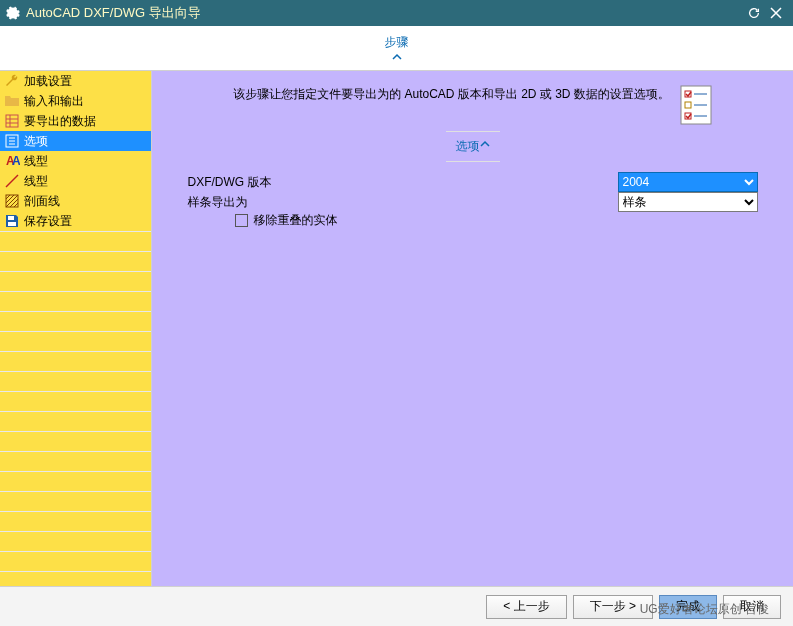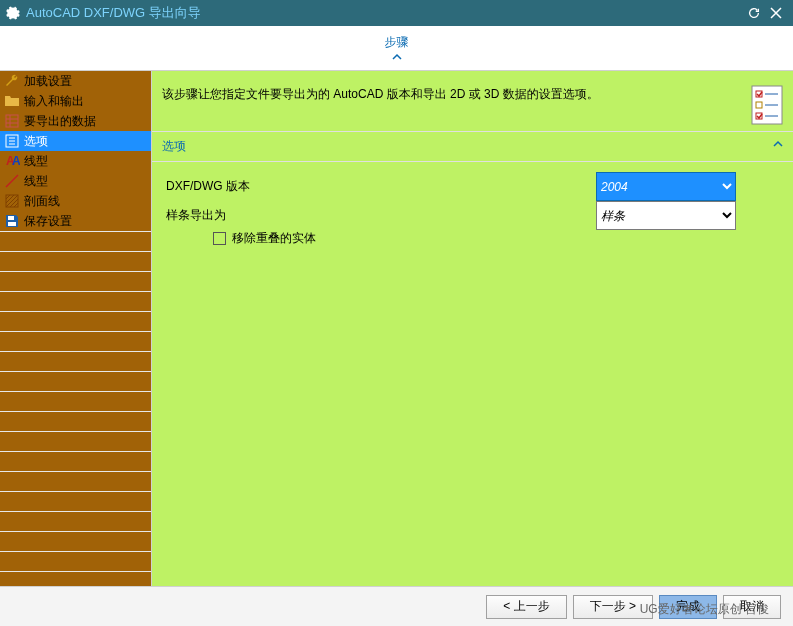--- a/index.html
+++ b/index.html
@@ -1,46 +1,46 @@
 <!DOCTYPE html>
 <html><head>
   <meta charset="utf-8">
   <style>
     * { margin: 0; padding: 0; box-sizing: border-box; font-family: "Microsoft YaHei", "SimSun", sans-serif; font-size: 12px; }
     body { background: #ffffff; width: 793px; height: 626px; overflow: hidden; display: flex; flex-direction: column; }
     
-    .titlebar { background: #2d6a7a; color: #7dd3fc; height: 26px; display: flex; align-items: center; padding: 0 6px; }
+    .titlebar { background: #2d6a7a; color: #fef9c3; height: 26px; display: flex; align-items: center; padding: 0 6px; }
     .titlebar .gear { width: 14px; height: 14px; margin-right: 6px; }
     .titlebar .title { flex: 1; font-size: 13px; }
     .titlebar .win-btn { width: 22px; height: 22px; display: flex; align-items: center; justify-content: center; cursor: pointer; }
     
     .section-header { color: #0b6bb2; padding: 8px 10px 4px; display: flex; align-items: center; justify-content: space-between; border-bottom: 1px solid transparent; flex-direction: column; }
     .section-header .chev { color: #0b6bb2; cursor: pointer; }
     
     .body-area { flex: 1; display: flex; border-top: 1px solid #d0d0d0; overflow: hidden; }
     
-    .sidebar { width: 152px; border-right: 1px solid #d0d0d0; overflow-y: auto; background: #a16207; }
+    .sidebar { width: 152px; border-right: 1px solid #d0d0d0; overflow-y: auto; background: #fde047; }
     .side-item { height: 20px; display: flex; align-items: center; padding: 0 4px; cursor: pointer; gap: 4px; }
     .side-item.selected { background: #1e90ff; color: #ffffff; }
     .side-icon { width: 16px; height: 16px; display: inline-flex; align-items: center; justify-content: center; flex-shrink: 0; }
     .blank-row { height: 20px; border-top: 1px solid #e8e8e8; }
     
-    .main { flex: 1; display: flex; flex-direction: column; padding: 0; background: #bef264; }
+    .main { flex: 1; display: flex; flex-direction: column; padding: 0; background: #c4b5fd; align-items: center; }
     .desc-row { display: flex; padding: 14px 10px 6px 10px; gap: 10px; align-items: flex-start; }
     .desc-text { flex: 1; color: #000; line-height: 1.5; }
     .desc-icon { width: 32px; height: 40px; flex-shrink: 0; }
     
     .panel-header { color: #0b6bb2; padding: 6px 10px; display: flex; justify-content: space-between; border-top: 1px solid #e0e0e0; border-bottom: 1px solid #e0e0e0; }
     
     .field-rows { padding: 10px 14px; display: flex; flex-direction: column; }
     .field-row { display: flex; align-items: center; gap: 10px; }
     .field-label { width: 420px; }
     .field-control { width: 140px; }
     
-    select.combo { width: 100%; height: 29px; border: 1px solid #7a7a7a; background: #fff; font-size: 12px; font-style: italic; }
+    select.combo { width: 100%; height: 20px; border: 1px solid #7a7a7a; background: #fff; font-size: 12px; }
     select.combo.active { background: #1e90ff; color: #fff; border: 1px solid #0b6bb2; }
     
     .chk-row { display: flex; align-items: center; gap: 6px; margin-left: 47px; }
     .chk { width: 13px; height: 13px; border: 1px solid #555; display: inline-block; }
     
     .footer { height: 40px; border-top: 1px solid #d0d0d0; display: flex; align-items: center; justify-content: flex-end; padding: 0 12px; gap: 6px; background: #f4f4f4; }
     .btn { height: 24px; padding: 0 16px; border: 1px solid #a0a0a0; background: linear-gradient(#fdfdfd,#ececec); cursor: pointer; display: inline-flex; align-items: center; }
     .btn.primary { background: #8db8e8; border-color: #5a8ac0; text-align: center; }
     .watermark { position: absolute; right: 24px; bottom: 8px; color: #666; font-size: 12px; pointer-events: none; }
   </style>

